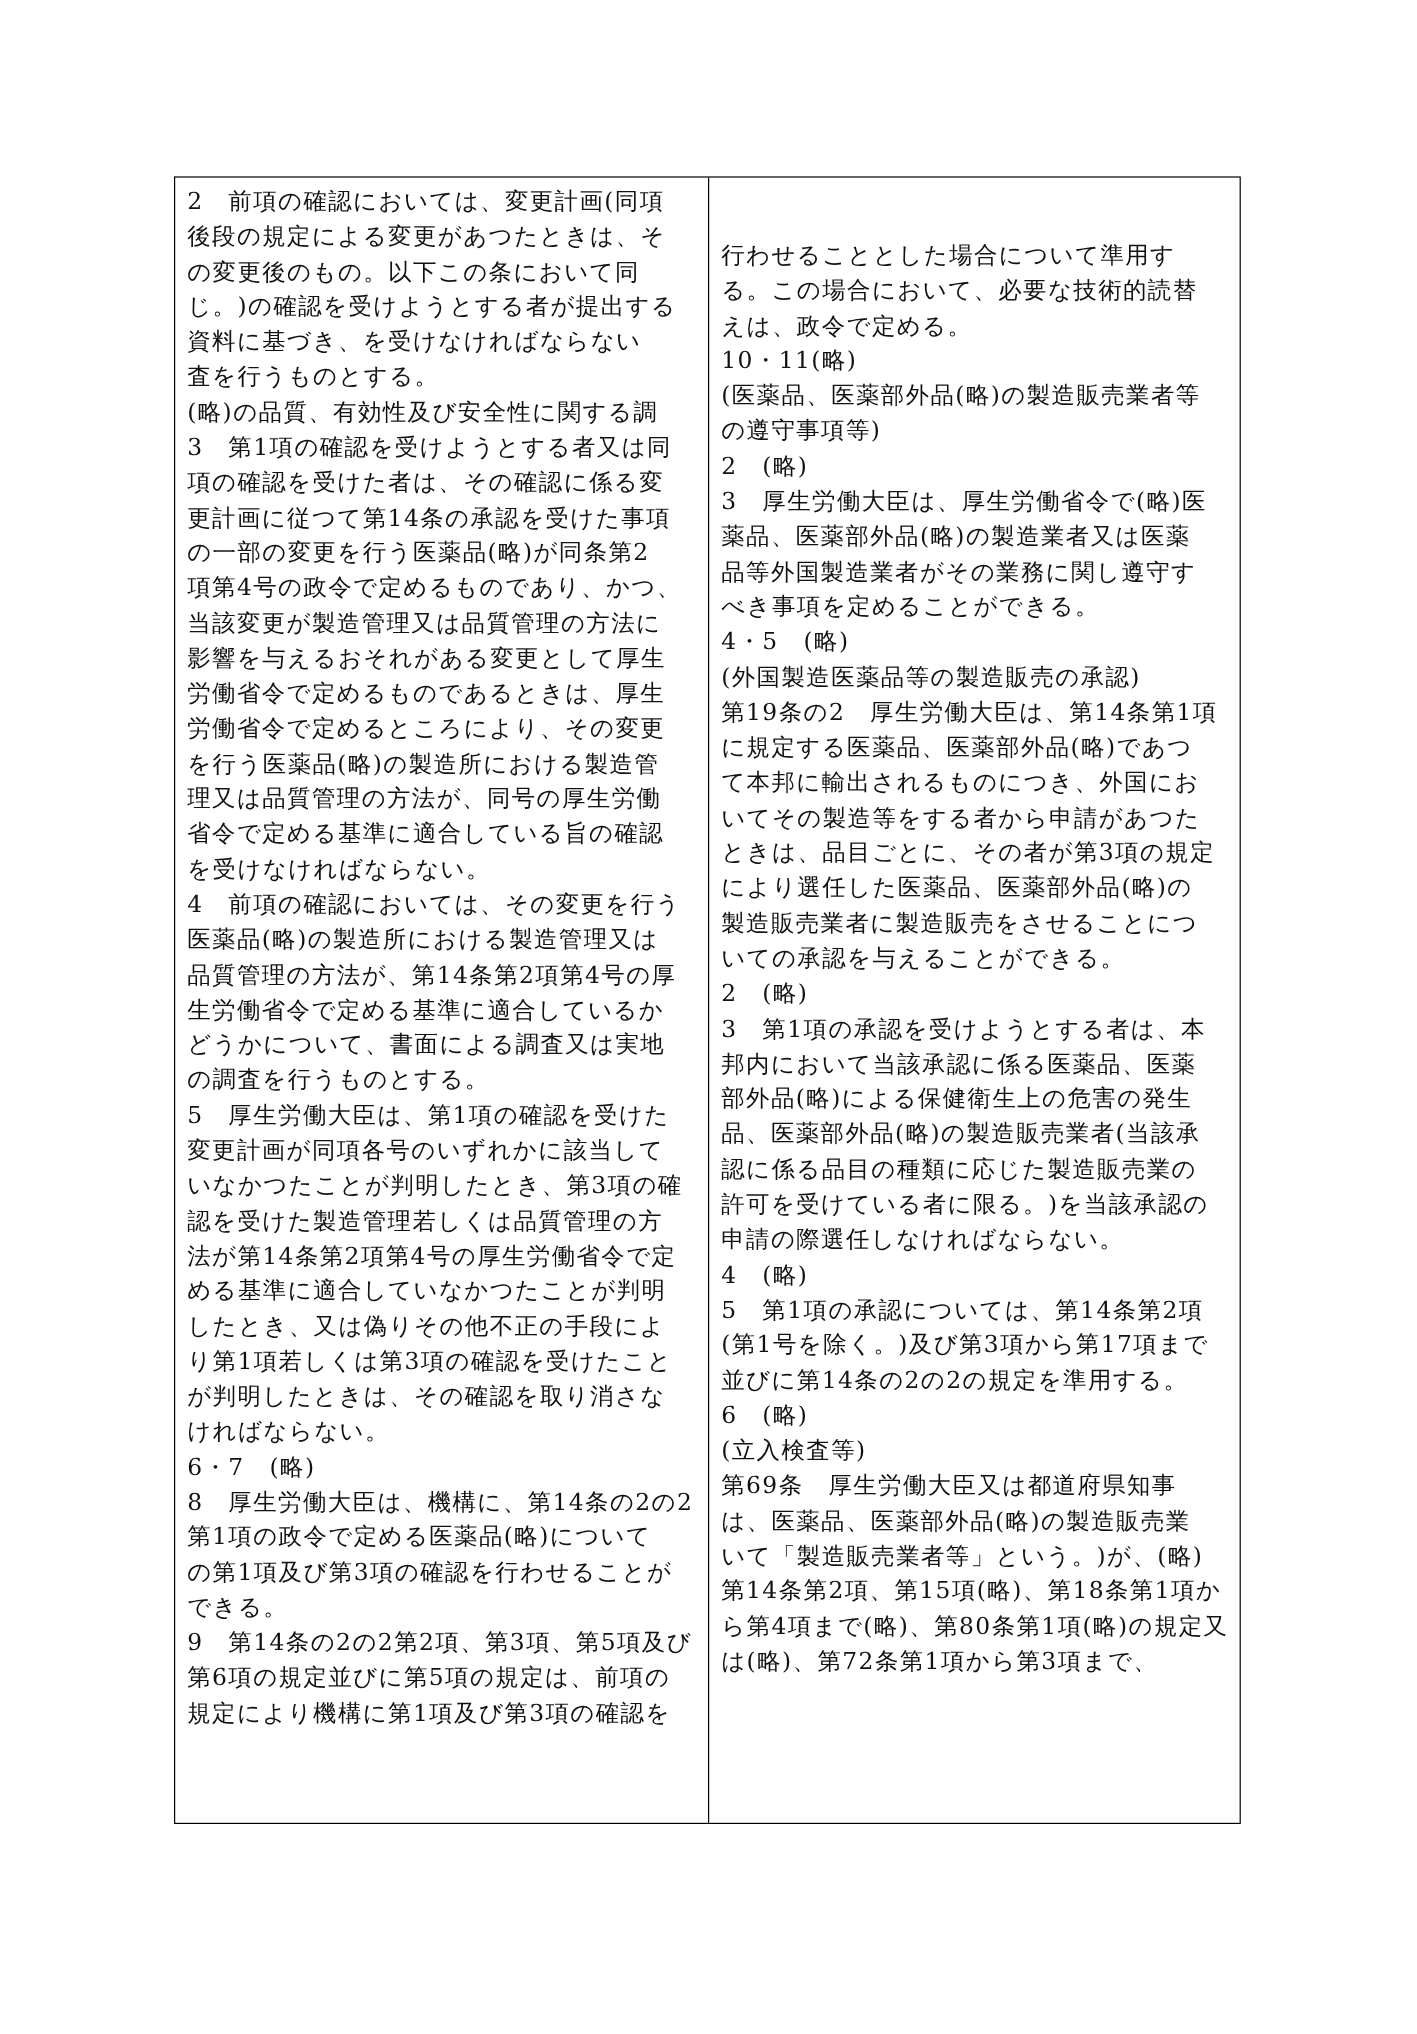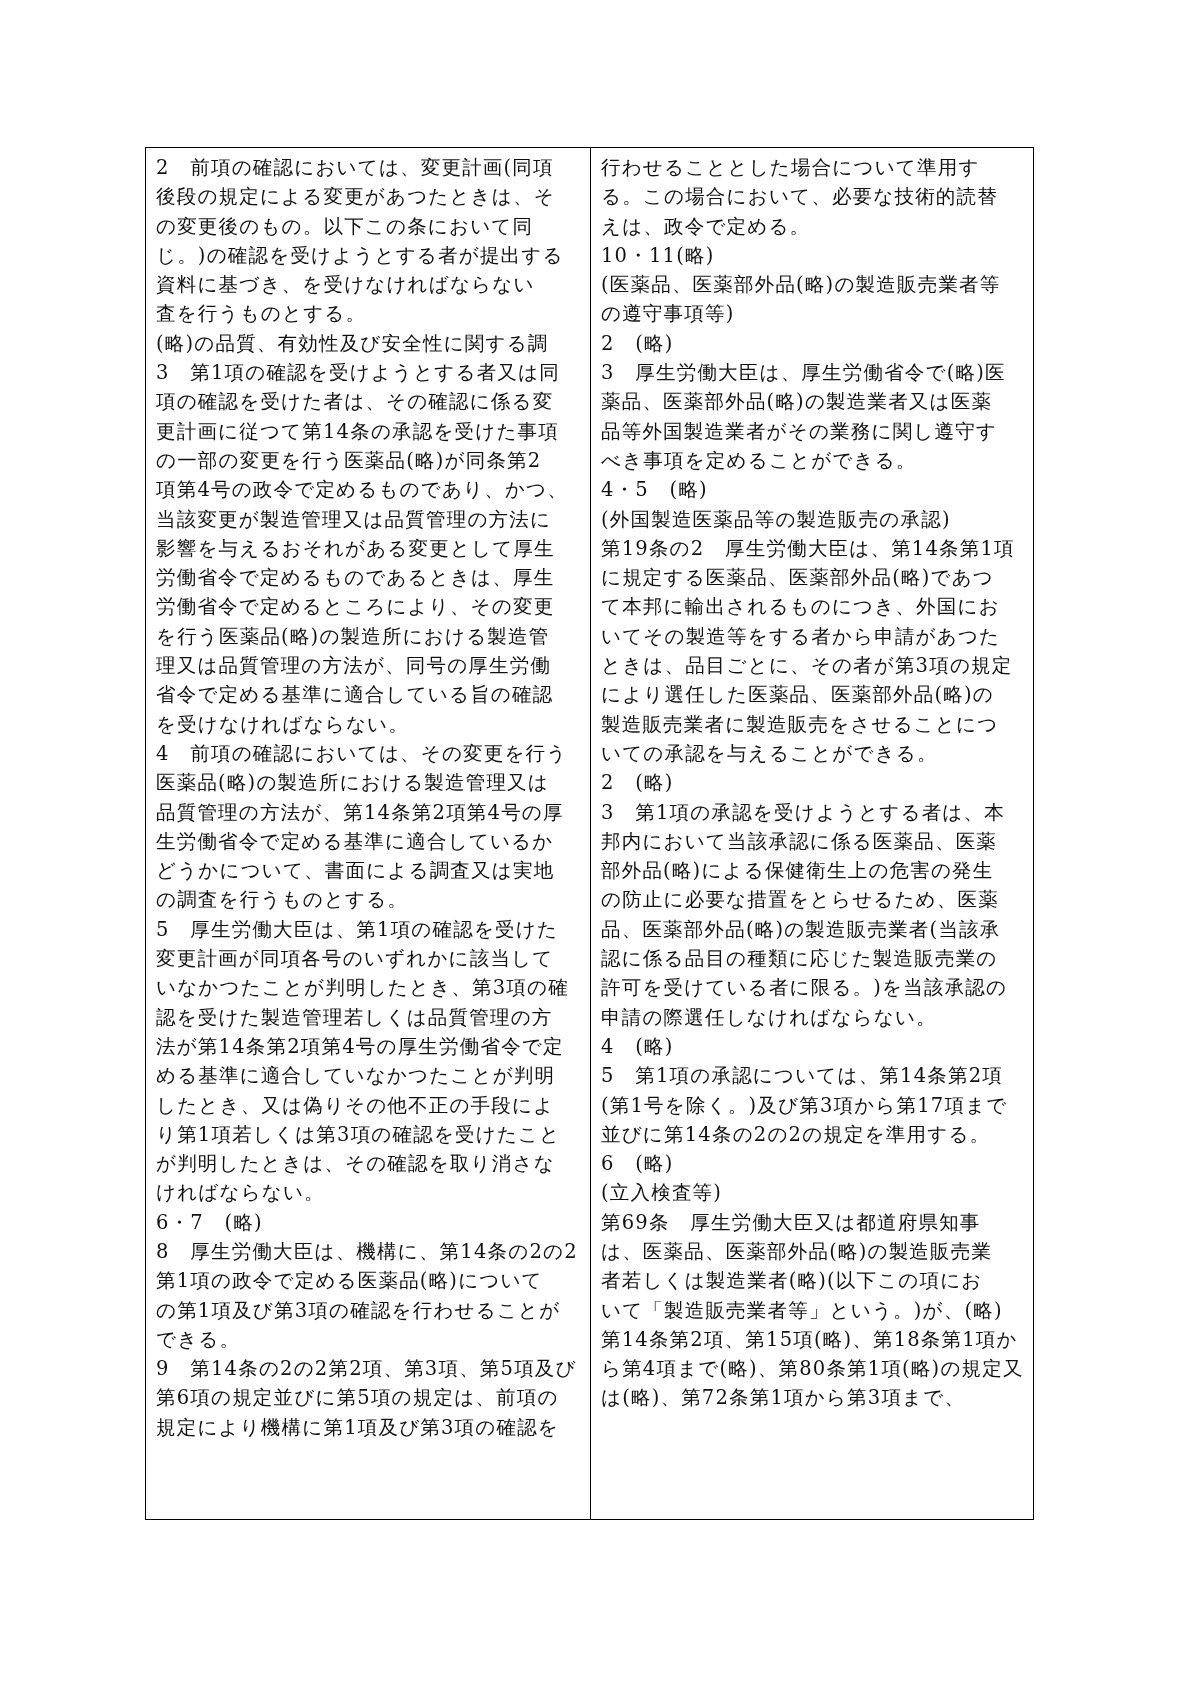--- a/index.html
+++ b/index.html
@@ -4,21 +4,21 @@
 <style>
   html, body { margin: 0; padding: 0; background: #ffffff; }
   body { width: 1181px; height: 1695px; position: relative; font-family: "DejaVu Serif", "Liberation Serif", serif; color: #111; }
   .page { position: absolute; left: 0; top: 0; width: 1181px; height: 1695px; background: #fff; }
   .table {
     position: absolute; left: 145px; top: 147px; width: 889px; height: 1373px;
     border: 1.5px solid #000; box-sizing: border-box; display: flex;
   }
   .col { box-sizing: border-box; padding: 5px 10px 0 10px; height: 100%; overflow: hidden; }
   .col.left { width: 445px; border-right: 1.5px solid #000; }
-  .col.right { width: 442px; }
+  .col.right { width: 442px; margin-top: 45px; }
   .line {
     height: 29.3px; line-height: 29.3px; font-size: 19.5px; white-space: nowrap;
     letter-spacing: 1.2px; overflow: hidden;
   }
 </style>
 </head>
 <body>
 
 <div class="page">
   <div class="table">
@@ -87,33 +87,31 @@
         <div class="line">て本邦に輸出されるものにつき、外国にお</div>
         <div class="line">いてその製造等をする者から申請があつた</div>
         <div class="line">ときは、品目ごとに、その者が第3項の規定</div>
         <div class="line">により選任した医薬品、医薬部外品(略)の</div>
         <div class="line">製造販売業者に製造販売をさせることにつ</div>
         <div class="line">いての承認を与えることができる。</div>
         <div class="line">2　(略)</div>
         <div class="line">3　第1項の承認を受けようとする者は、本</div>
         <div class="line">邦内において当該承認に係る医薬品、医薬</div>
         <div class="line">部外品(略)による保健衛生上の危害の発生</div>
-        <div class="line">の防止に必要な措置をとらせるため、医薬</div>
         <div class="line">品、医薬部外品(略)の製造販売業者(当該承</div>
         <div class="line">認に係る品目の種類に応じた製造販売業の</div>
         <div class="line">許可を受けている者に限る。)を当該承認の</div>
         <div class="line">申請の際選任しなければならない。</div>
         <div class="line">4　(略)</div>
         <div class="line">5　第1項の承認については、第14条第2項</div>
         <div class="line">(第1号を除く。)及び第3項から第17項まで</div>
         <div class="line">並びに第14条の2の2の規定を準用する。</div>
         <div class="line">6　(略)</div>
         <div class="line">(立入検査等)</div>
         <div class="line">第69条　厚生労働大臣又は都道府県知事</div>
         <div class="line">は、医薬品、医薬部外品(略)の製造販売業</div>
-        <div class="line">者若しくは製造業者(略)(以下この項にお</div>
         <div class="line">いて「製造販売業者等」という。)が、(略)</div>
         <div class="line">第14条第2項、第15項(略)、第18条第1項か</div>
         <div class="line">ら第4項まで(略)、第80条第1項(略)の規定又</div>
         <div class="line">は(略)、第72条第1項から第3項まで、</div>
       </div>
   </div>
 </div>
 
 </body></html>

